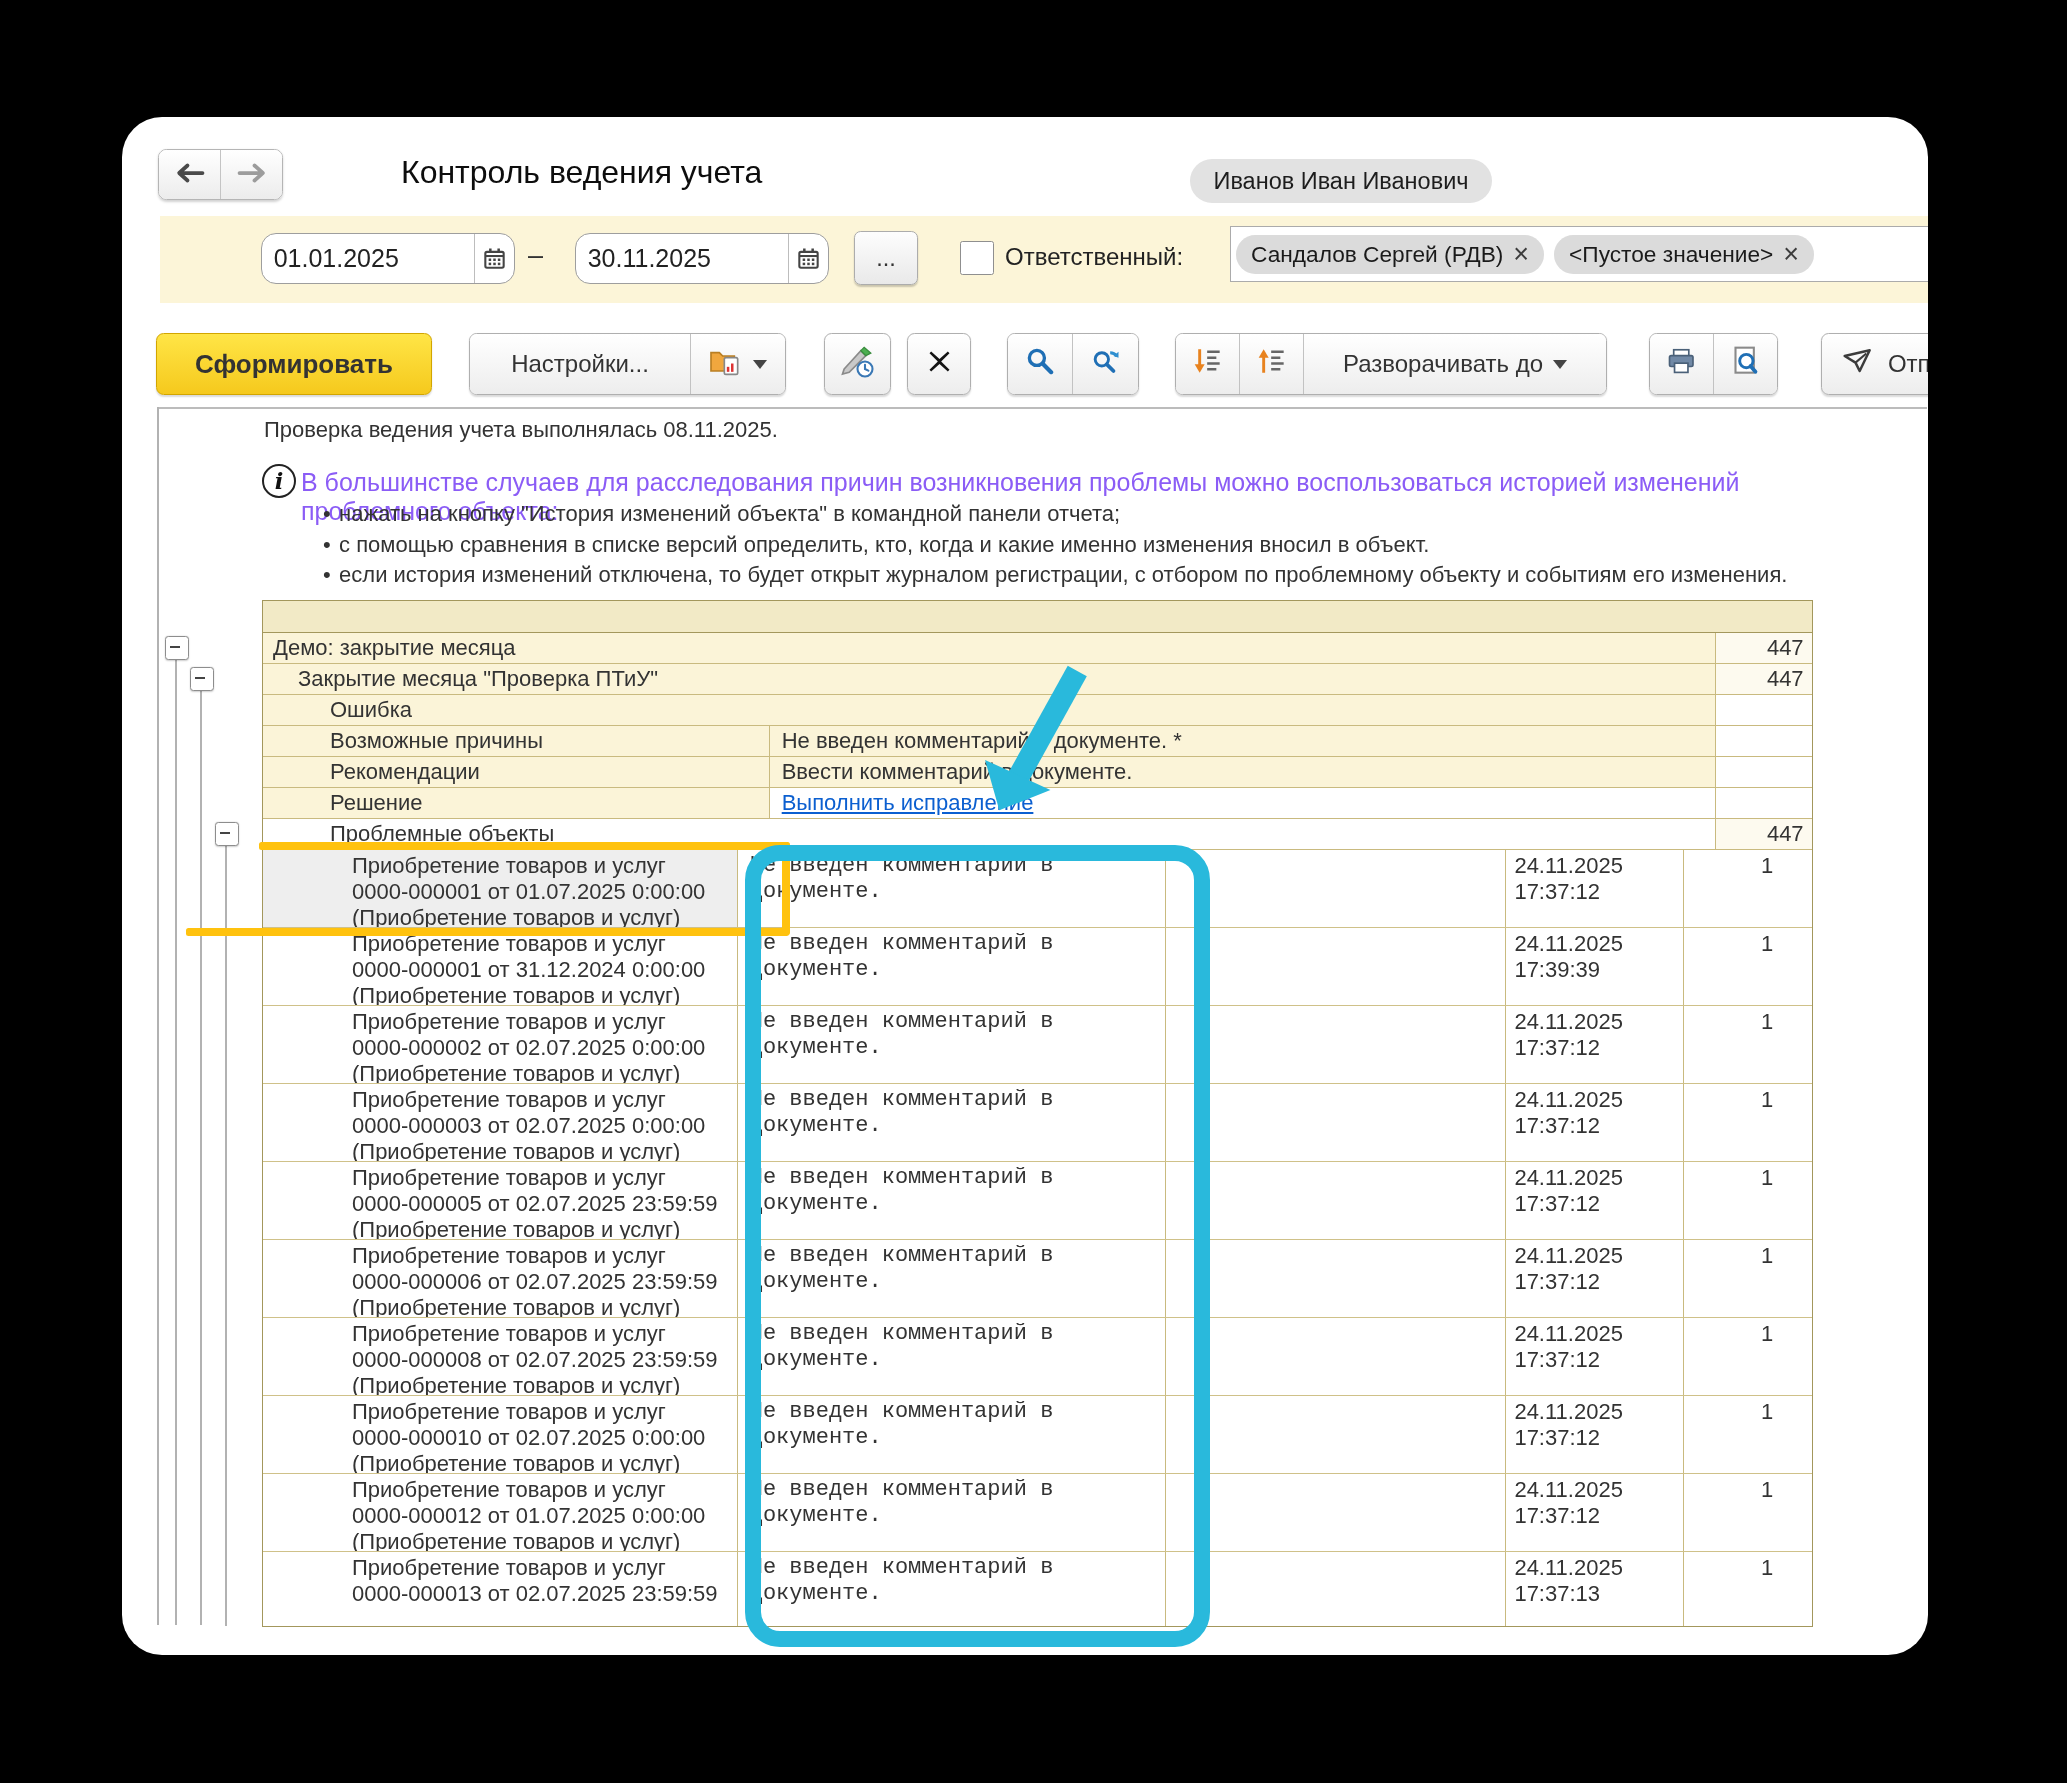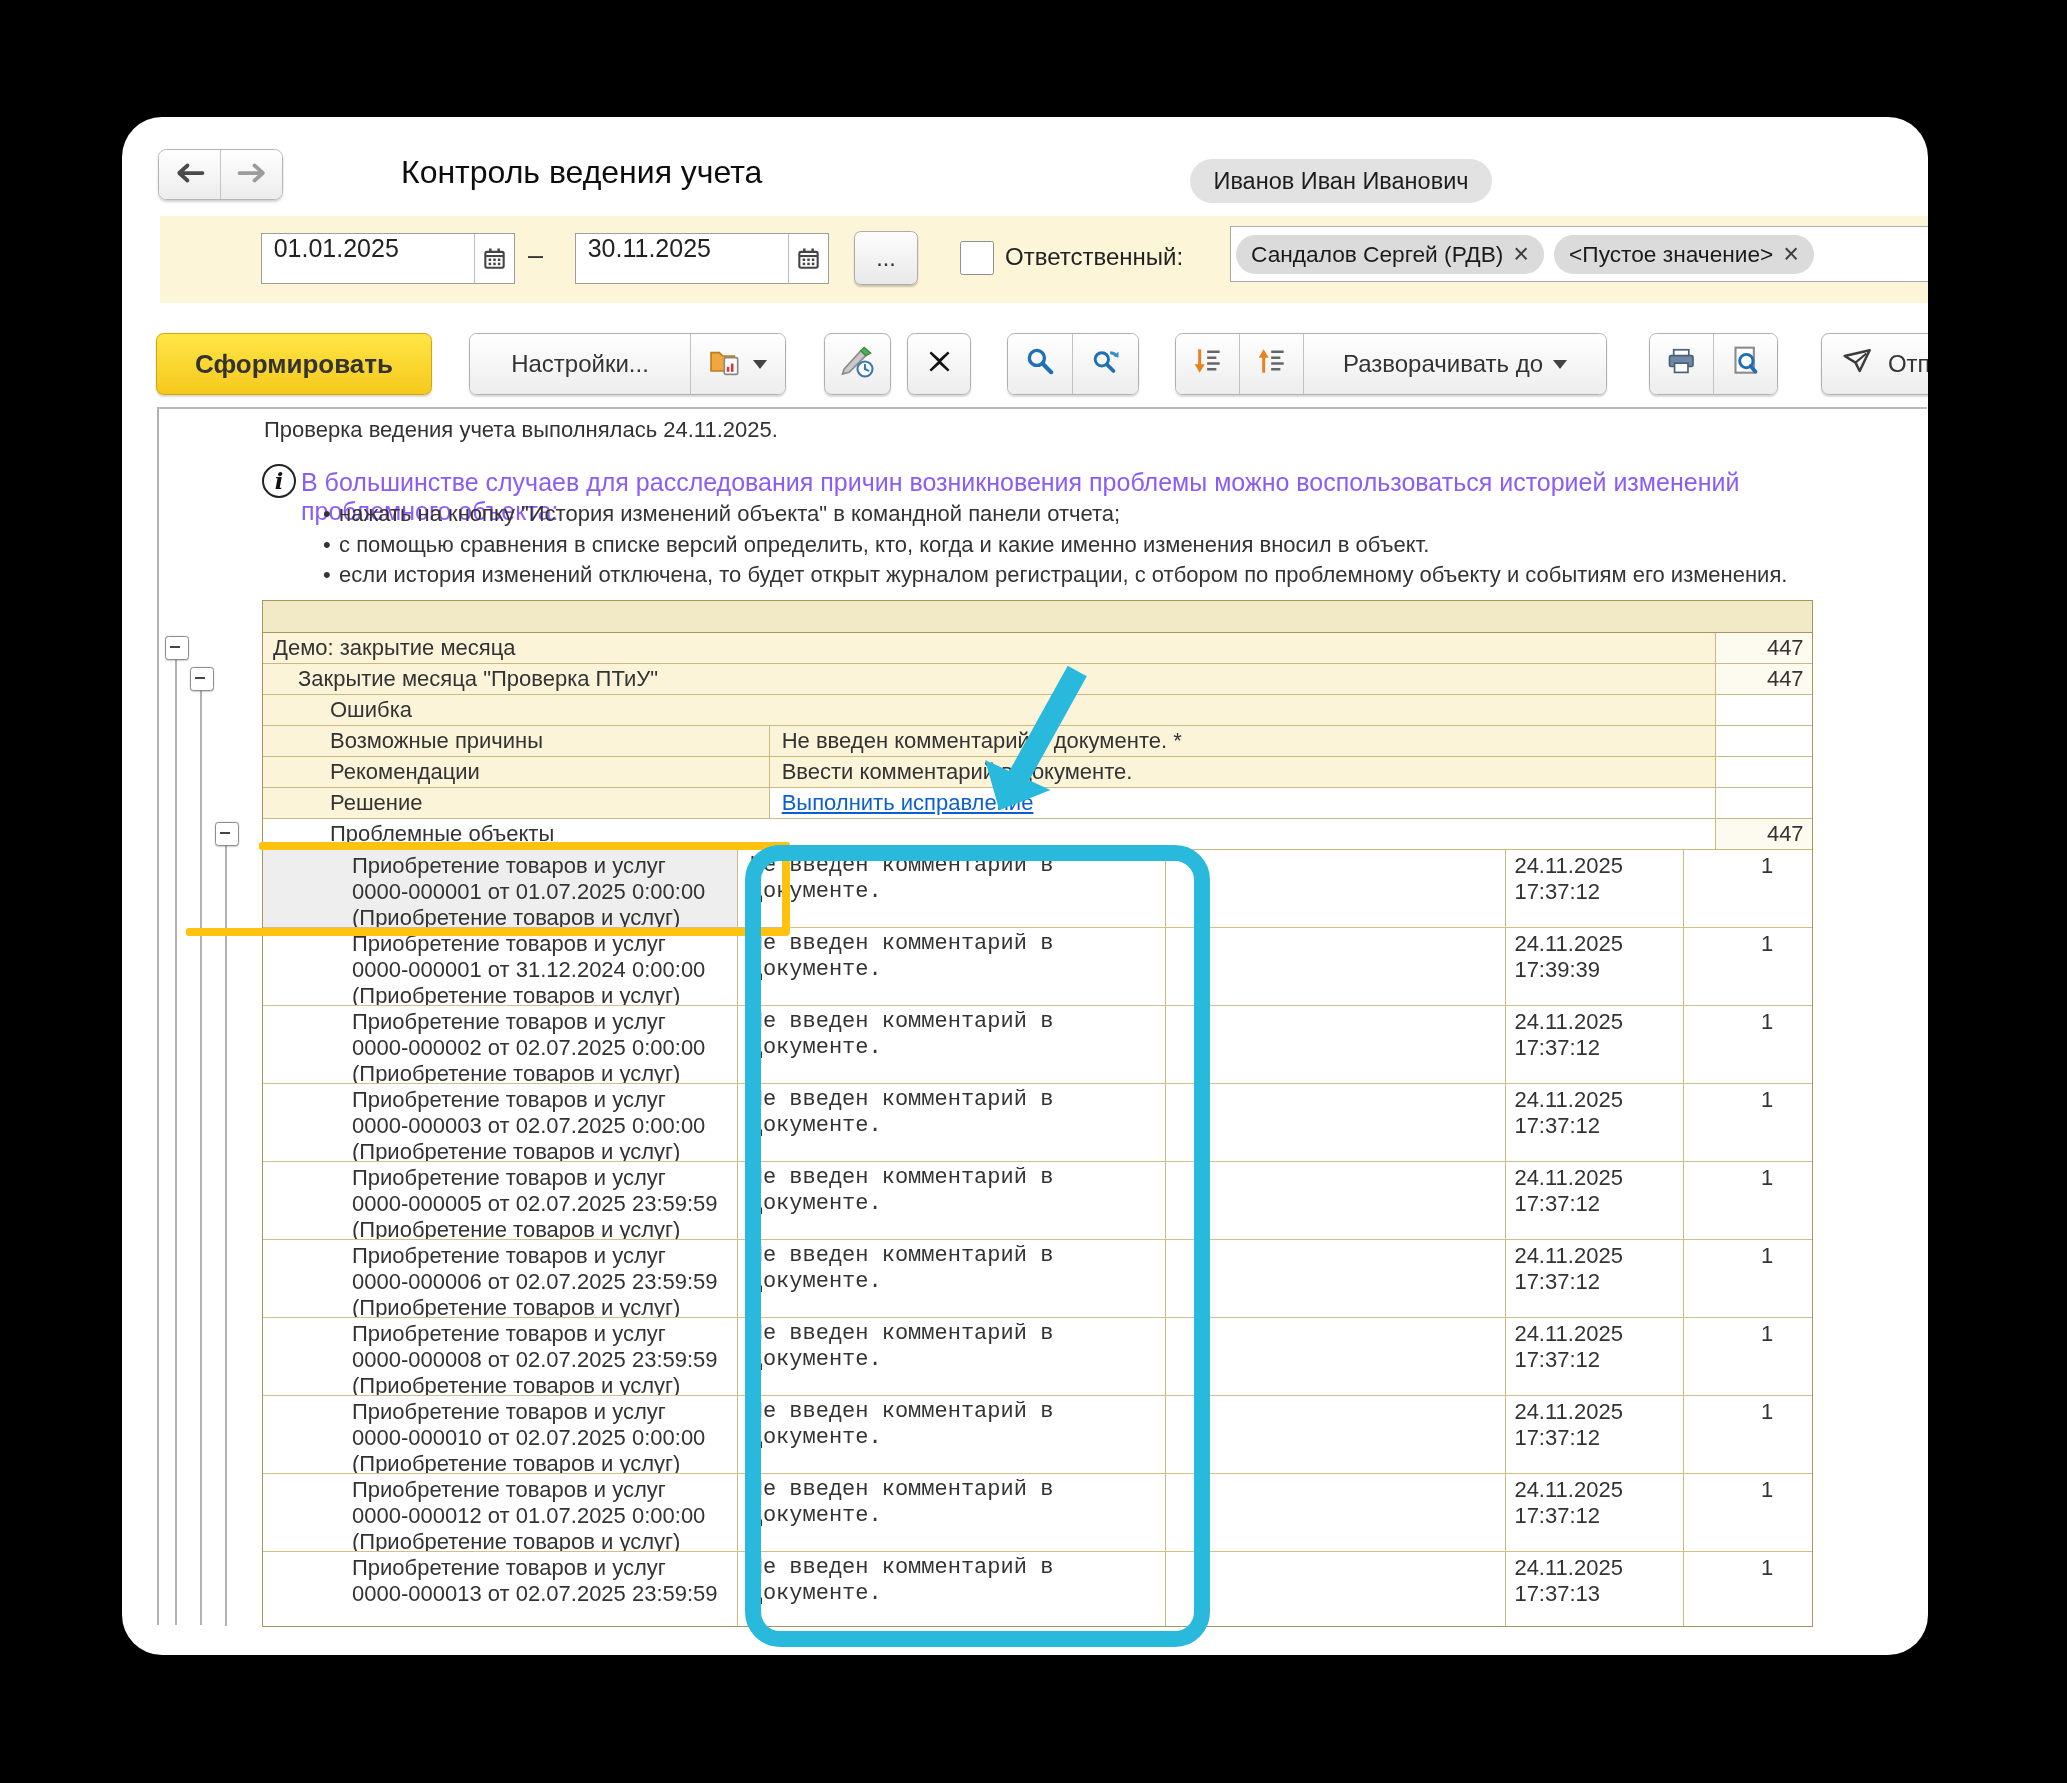--- a/index.html
+++ b/index.html
@@ -15,21 +15,21 @@
   .navbtn+.navbtn{border-left:0.8px solid #c4c4c4;}
   .page-title{position:absolute;left:279px;top:37px;font-size:32px;font-weight:500;color:#0d0d0d;}
   .user-badge{position:absolute;left:1068px;top:42px;height:44px;display:flex;align-items:center;
               padding:0 23.5px;background:#e2e2e2;border-radius:22px;font-size:23.5px;color:#1d1d1d;}
   
   .filter-row{position:absolute;left:38px;top:99px;width:1768px;height:87px;background:#fcf5d8;}
   .checkbox{position:absolute;width:32px;height:32px;background:#fff;border:1.7px solid #8f8f8f;
             border-radius:2.5px;}
   .checkbox svg{position:absolute;left:-1.7px;top:-11.7px;}
   .date-input{position:absolute;top:17px;width:252px;height:49px;background:#fff;
-              border:1.7px solid #9e9e9e;border-radius:0;display:flex;align-items:flex-start;}
+              border:1.7px solid #9e9e9e;border-radius:15px;display:flex;align-items:center;}
   .date-input .val{flex:1;padding-left:11.7px;font-size:25px;color:#222;}
   .date-input .calseg{width:39px;height:100%;border-left:0.8px solid #bdbdbd;display:flex;
                       align-items:center;justify-content:center;}
   .dash{position:absolute;left:368px;top:23.5px;font-size:27px;color:#333;}
   .more-btn{position:absolute;left:694px;top:15px;width:62px;height:52px;border:0.8px solid #acacac;
             border-radius:6.7px;background:linear-gradient(#fdfdfd,#e9e9e9);
             box-shadow:0 1.7px 1.7px rgba(0,0,0,.2);display:flex;align-items:center;justify-content:center;
             font-size:23.5px;color:#333;}
   .resp-label{position:absolute;left:845px;top:27px;font-size:24px;color:#222;}
   .chips-field{position:absolute;left:1070px;top:10px;width:755px;height:54px;background:#fff;
@@ -292,21 +292,21 @@
       <span style="margin-right:13.4px;">
         <svg width="34" height="30" viewBox="0 0 40 36">
             <path d="M4 12 L34 5 L22 30 L17 20 Z" fill="none" stroke="#3c3c3c" stroke-width="3" stroke-linejoin="round"></path>
             <line x1="17" y1="20" x2="30" y2="9" stroke="#3c3c3c" stroke-width="2.5"></line>
           </svg>
       </span>
       <span>Отп</span>
     </div>
 
     <div class="report-topline"></div>
-    <div class="run-note">Проверка ведения учета выполнялась 24.11.2025.</div>
+    <div class="run-note">Проверка ведения учета выполнялась 08.11.2025.</div>
     <div class="info-icon">i</div>
     <div class="info-intro">В большинстве случаев для расследования причин возникновения проблемы можно воспользоваться историей изменений проблемного объекта:</div>
     <div class="bullet-line" style="top:384px;"><span class="b">•</span><span>нажать на кнопку "История изменений объекта" в командной панели отчета;</span></div>
     <div class="bullet-line" style="top:415px;"><span class="b">•</span><span>с помощью сравнения в списке версий определить, кто, когда и какие именно изменения вносил в объект.</span></div>
     <div class="bullet-line" style="top:445px;"><span class="b">•</span><span>если история изменений отключена, то будет открыт журналом регистрации, с отбором по проблемному объекту и событиям его изменения.</span></div>
 
     <div class="tree-vline" style="left:35px;top:290px;height:1218px;"></div>
     <div class="tree-vline" style="left:53px;top:540px;height:968px;"></div>
     <div class="tree-vline" style="left:78px;top:571px;height:937px;"></div>
     <div class="tree-vline" style="left:103px;top:727px;height:782px;"></div>

